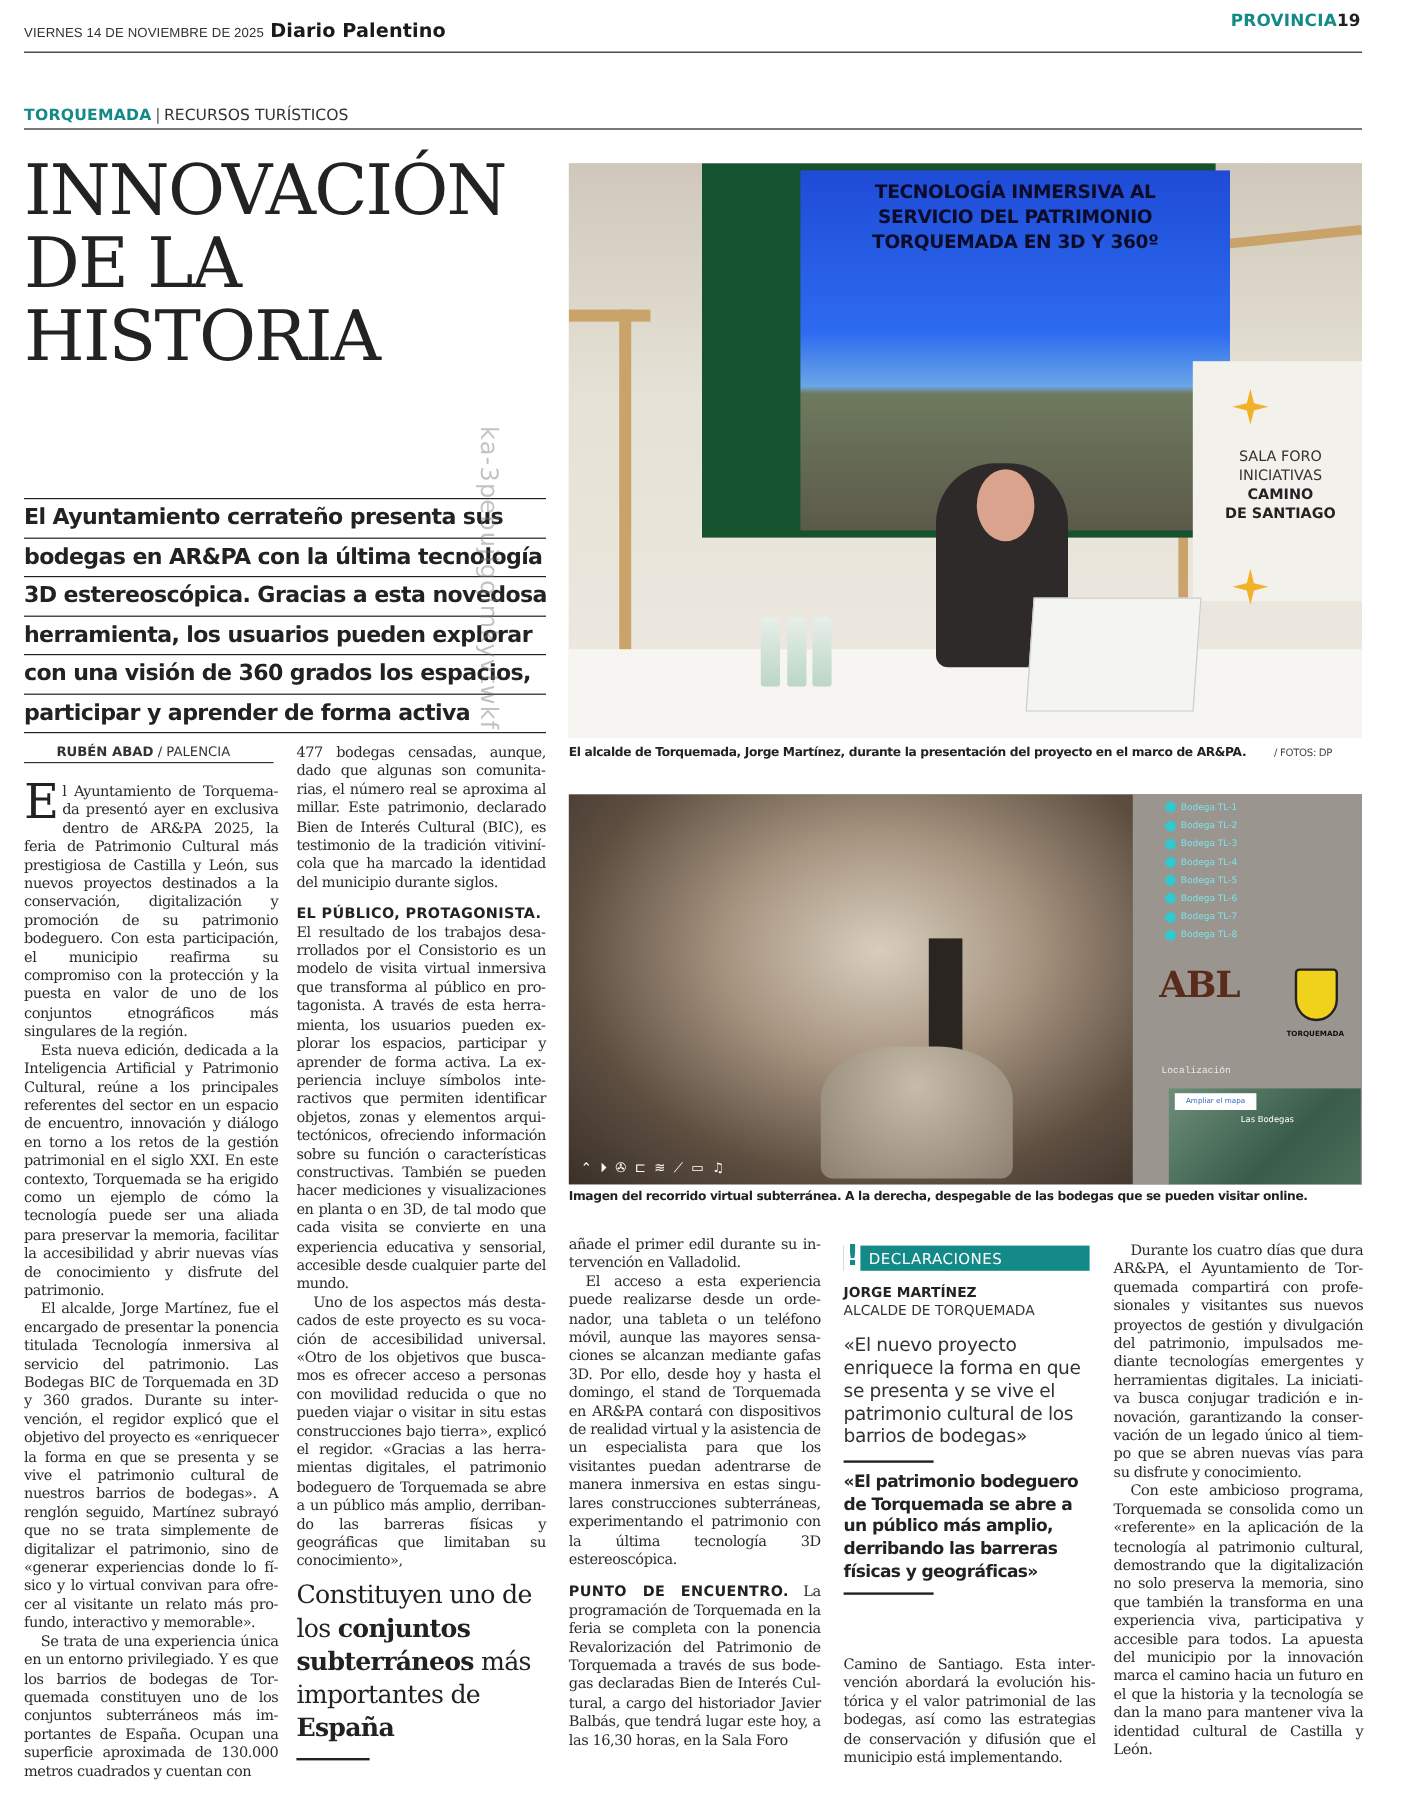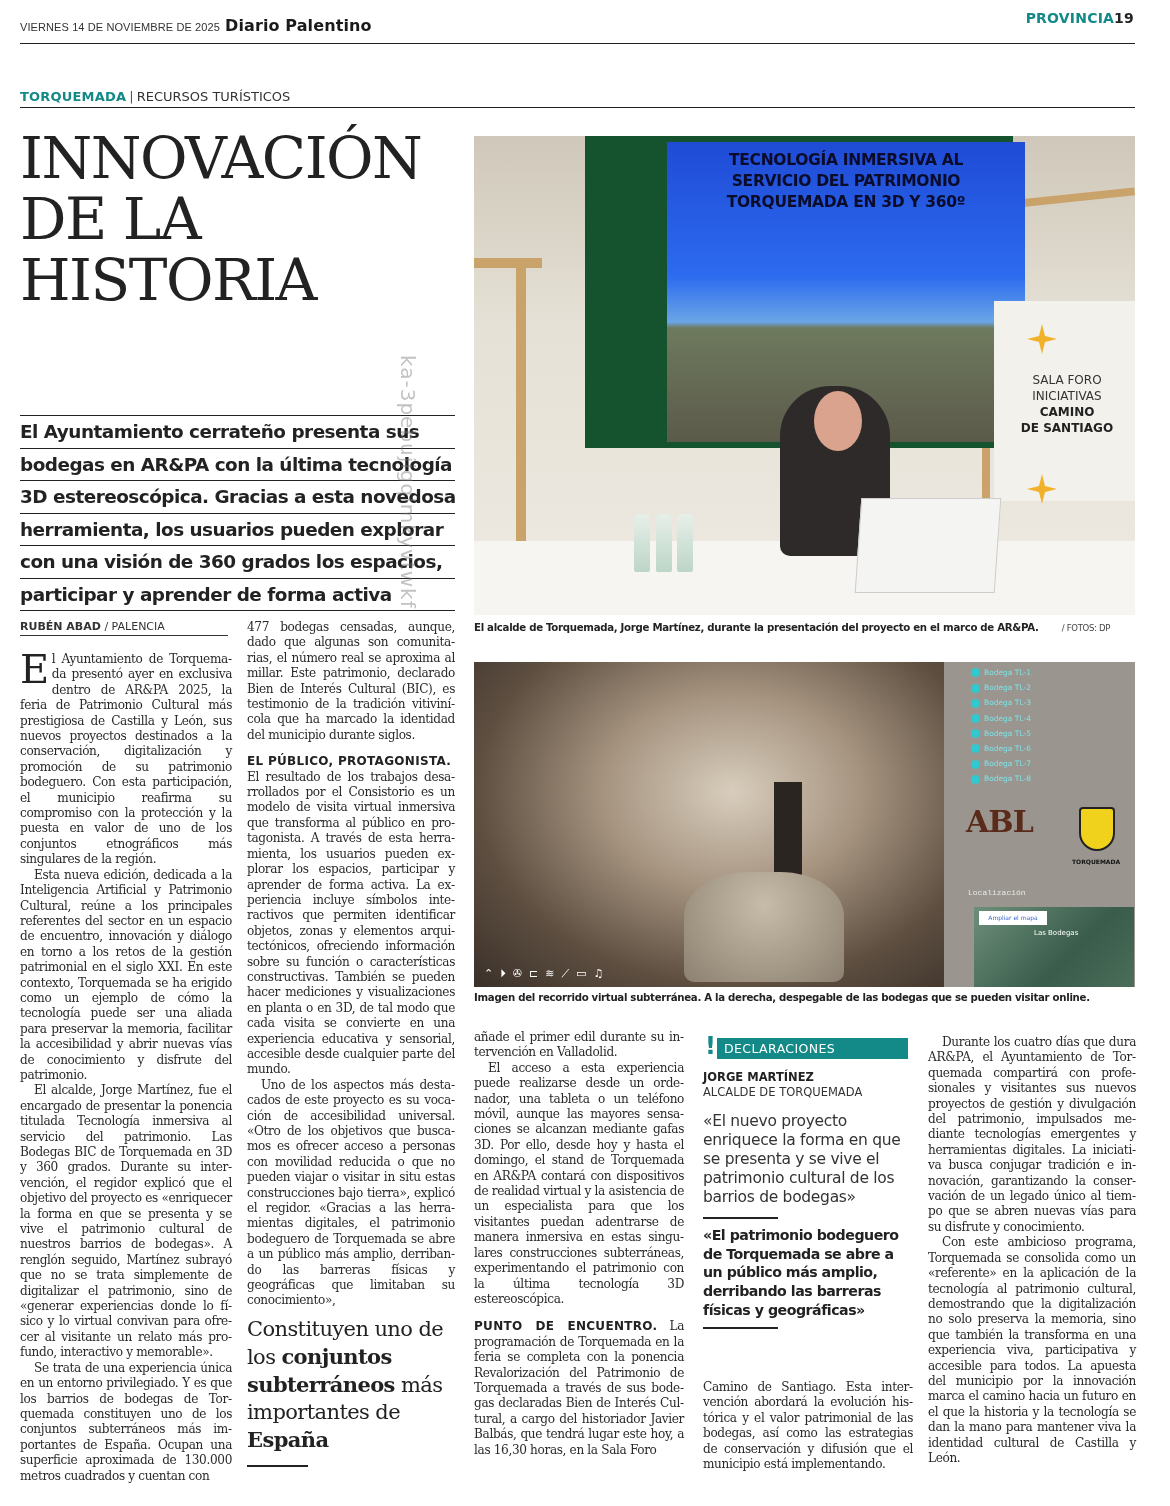--- a/index.html
+++ b/index.html
@@ -25,21 +25,21 @@
   
   .headline { left: 20px; top: 128px; width: 440px; font-family: "DejaVu Serif", serif; font-size: 58px; line-height: 61px; color: #222; letter-spacing: -1.5px; font-weight: normal; }
 
   
   .subhead { left: 20px; top: 415px; width: 435px; }
   .subhead-line { font-family: "DejaVu Sans", sans-serif; font-weight: bold; font-size: 18.4px; line-height: 31.5px; color: #222; border-top: 1.5px solid #222; white-space: nowrap; letter-spacing: -0.5px; }
   .subhead-last { border-bottom: 1.5px solid #222; }
 
   
   .byline { left: 20px; top: 620px; font-family: "DejaVu Sans", sans-serif; font-size: 11px; color: #333; }
-  .byline .author { font-weight: bold; }
+  .byline .author { font-weight: bold; margin-left: 27px; }
   .byline-rule { left: 20px; top: 635px; width: 208px; height: 1px; background: #333; }
 
   
   .col { font-family: "DejaVu Serif", serif; font-size: 12.1px; line-height: 15.4px; color: #2a2a2a; text-align: justify; hyphens: manual; letter-spacing: -0.35px; }
   .col p { text-indent: 14px; }
   .col p.noind { text-indent: 0; }
   .dropcap { float: left; font-size: 40px; line-height: 30px; margin: 2px 3px 0 0; font-family: "DejaVu Serif", serif; color: #222; }
   .sidehead { font-family: "DejaVu Sans", sans-serif; font-weight: bold; font-size: 12px; letter-spacing: 0.3px; color: #222; }
 
   .c1 { left: 20px; top: 652px; width: 212px; }

